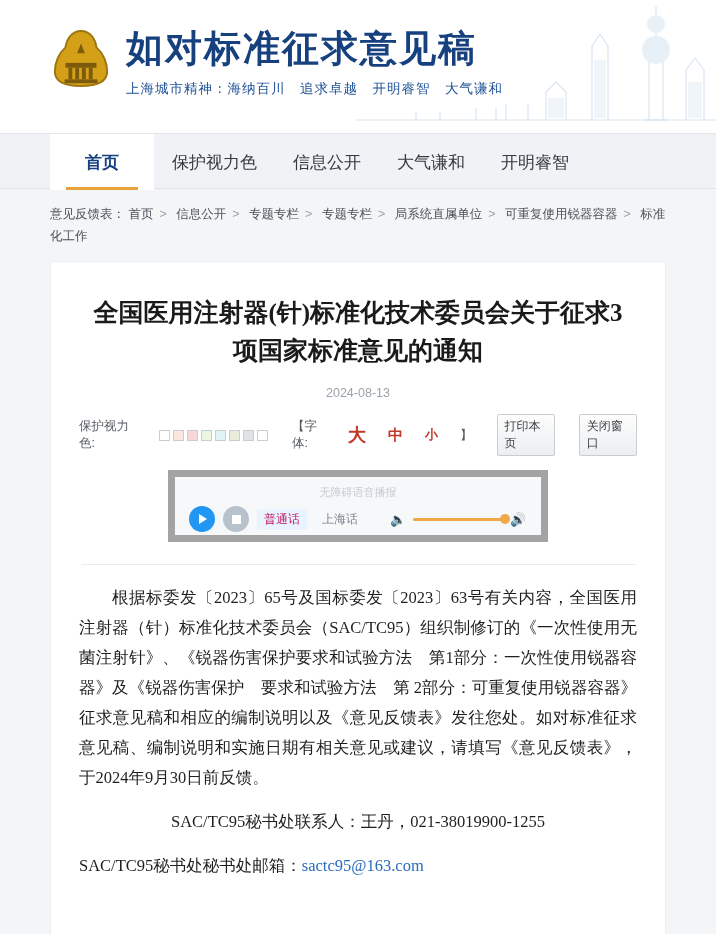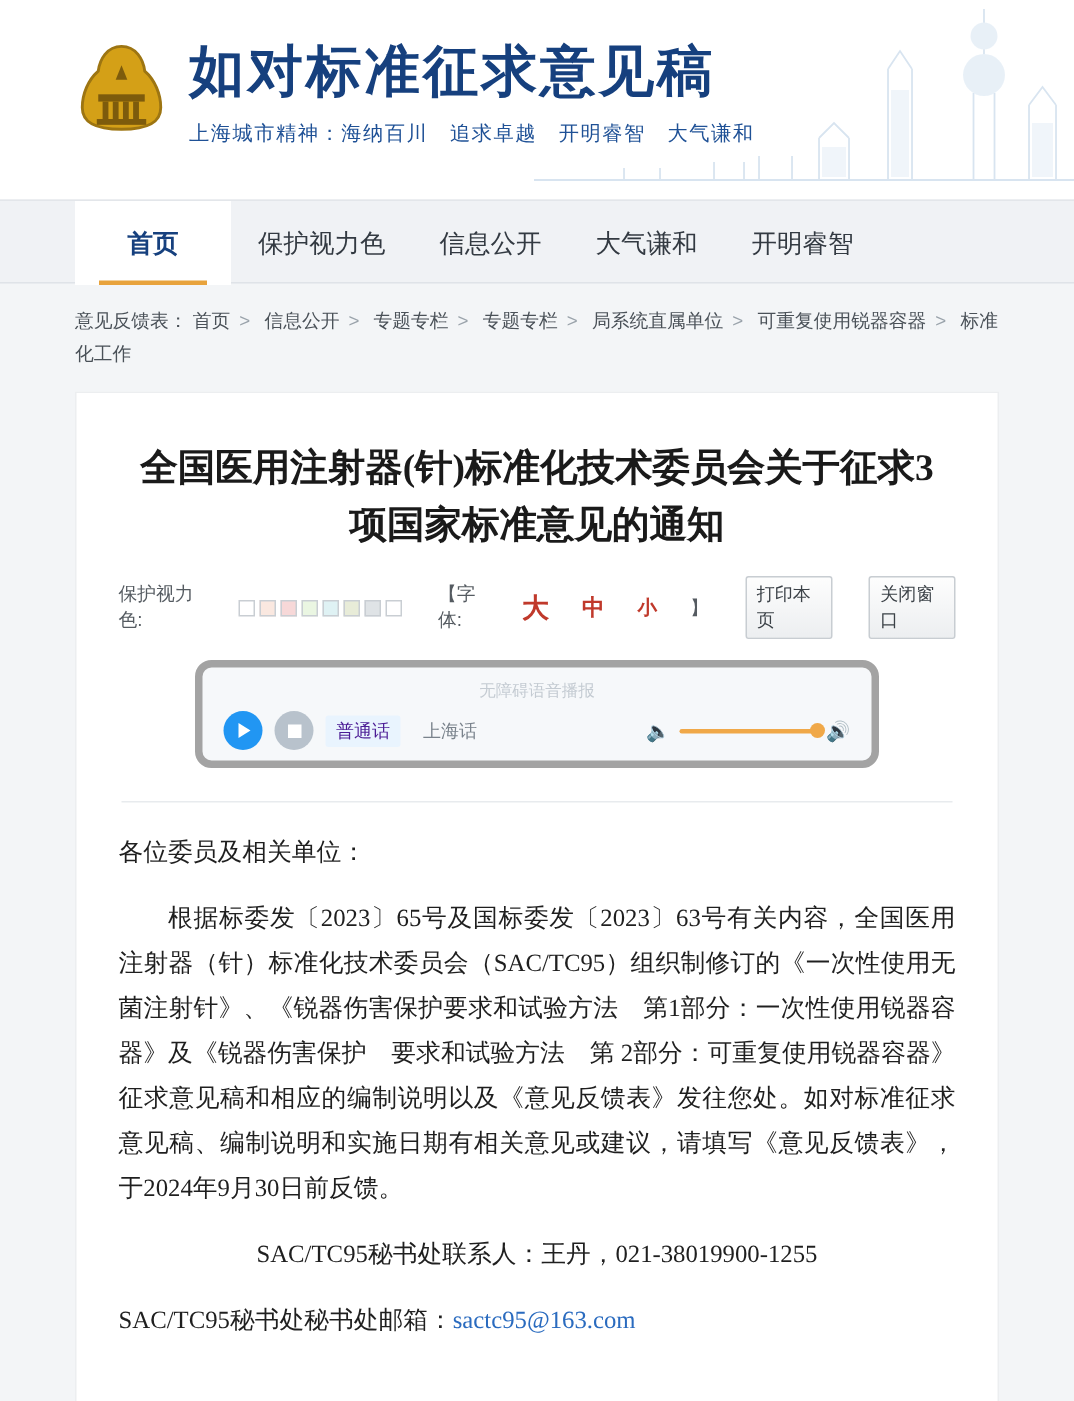--- a/index.html
+++ b/index.html
@@ -173,25 +173,25 @@
     color: #3c4248;
     background: linear-gradient(#fdfdfd,#eceef0);
     border: 1px solid #c8cdd2;
     border-radius: 2px;
     cursor: pointer;
   }
 
   
   .player {
     margin: 14px auto 0 auto;
-    width: 456px;
+    width: 380px;
     height: 72px;
     background: #f6f8fa;
-    border: 5px solid #a3a3a3;
-    border-radius: 11px;
+    border: 7px solid #a3a3a3;
+    border-radius: 0;
     position: relative;
   }
   .player-caption {
     text-align: center;
     font-size: 11px;
     color: #c4cbd2;
     padding-top: 8px;
   }
   .player-row {
     display: flex;
@@ -221,21 +221,21 @@
     display: flex; align-items: center; justify-content: center;
     cursor: pointer;
     flex: 0 0 auto;
   }
   .sbtn .sq { width: 9px; height: 9px; background: #fff; }
   .lang {
     font-size: 12px;
     padding: 2px 7px;
     cursor: pointer;
   }
-  .lang.on { color: #4c1d95; background: #e9f4fe; border-radius: 2px; }
+  .lang.on { color: #be185d; background: #e9f4fe; border-radius: 2px; }
   .lang.off { color: #7a838c; }
   .vol-wrap {
     display: flex; align-items: center; gap: 6px;
     margin-left: auto;
   }
   .vol-icon { color: #9aa3ab; font-size: 13px; }
   .vol-track {
     width: 92px; height: 3px;
     background: #f0a848;
     border-radius: 2px;
@@ -343,20 +343,21 @@
     <a>专题专栏</a><span class="sep">&gt;</span>
     <a>专题专栏</a><span class="sep">&gt;</span>
     <a>局系统直属单位</a><span class="sep">&gt;</span>
     <a>可重复使用锐器容器</a><span class="sep">&gt;</span>
     <a>标准化工作</a>
   </div>
 
   <div class="card">
 
     <div class="art-title">全国医用注射器(针)标准化技术委员会关于征求3项国家标准意见的通知</div>
+    <div class="art-date">2024-08-13</div>
 
     <div class="tools">
       <span class="label">保护视力色:</span>
       <span class="swatches">
         <i class="sw" style="background:#ffffff"></i>
         <i class="sw" style="background:#fae8e0"></i>
         <i class="sw" style="background:#f7d8d8"></i>
         <i class="sw" style="background:#eaf6e2"></i>
         <i class="sw" style="background:#dff2f4"></i>
         <i class="sw" style="background:#e8ecd8"></i>
@@ -389,21 +390,20 @@
               <i class="vol-knob"></i>
             </span>
           <span class="vol-icon">🔊</span>
         </span>
       </div>
     </div>
 
     <hr class="hr">
 
     <div class="body">
-      <p>各位委员及相关单位：</p>
       <p class="indent">根据标委发〔2023〕65号及国标委发〔2023〕63号有关内容，全国医用注射器（针）标准化技术委员会（SAC/TC95）组织制修订的《一次性使用无菌注射针》、《锐器伤害保护要求和试验方法　第1部分：一次性使用锐器容器》及《锐器伤害保护　要求和试验方法　第 2部分：可重复使用锐器容器》征求意见稿和相应的编制说明以及《意见反馈表》发往您处。如对标准征求意见稿、编制说明和实施日期有相关意见或建议，请填写《意见反馈表》，于2024年9月30日前反馈。</p>
       <p class="gap">SAC/TC95秘书处联系人：王丹，021-38019900-1255</p>
       <p>
         <span>SAC/TC95秘书处秘书处邮箱：</span><a class="mail">sactc95@163.com</a>
       </p>
 
     </div>
 
   </div>
 </div>

